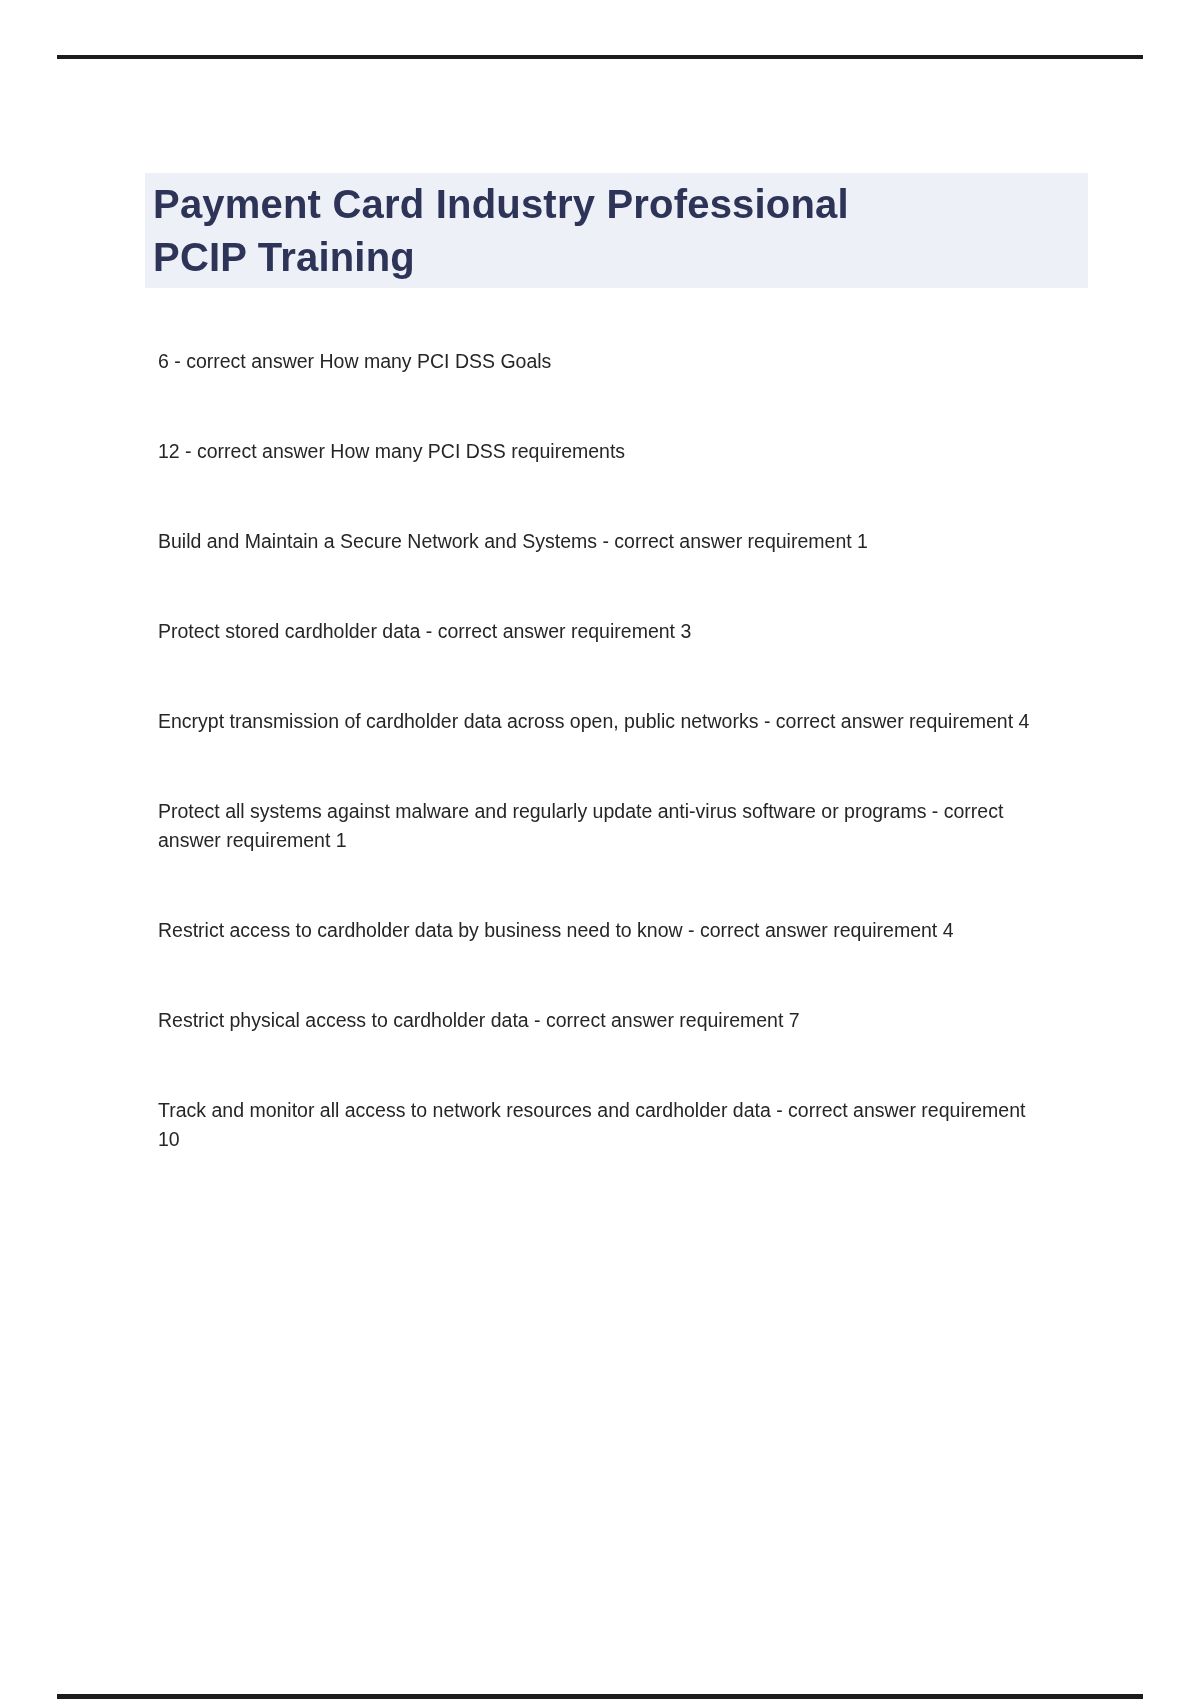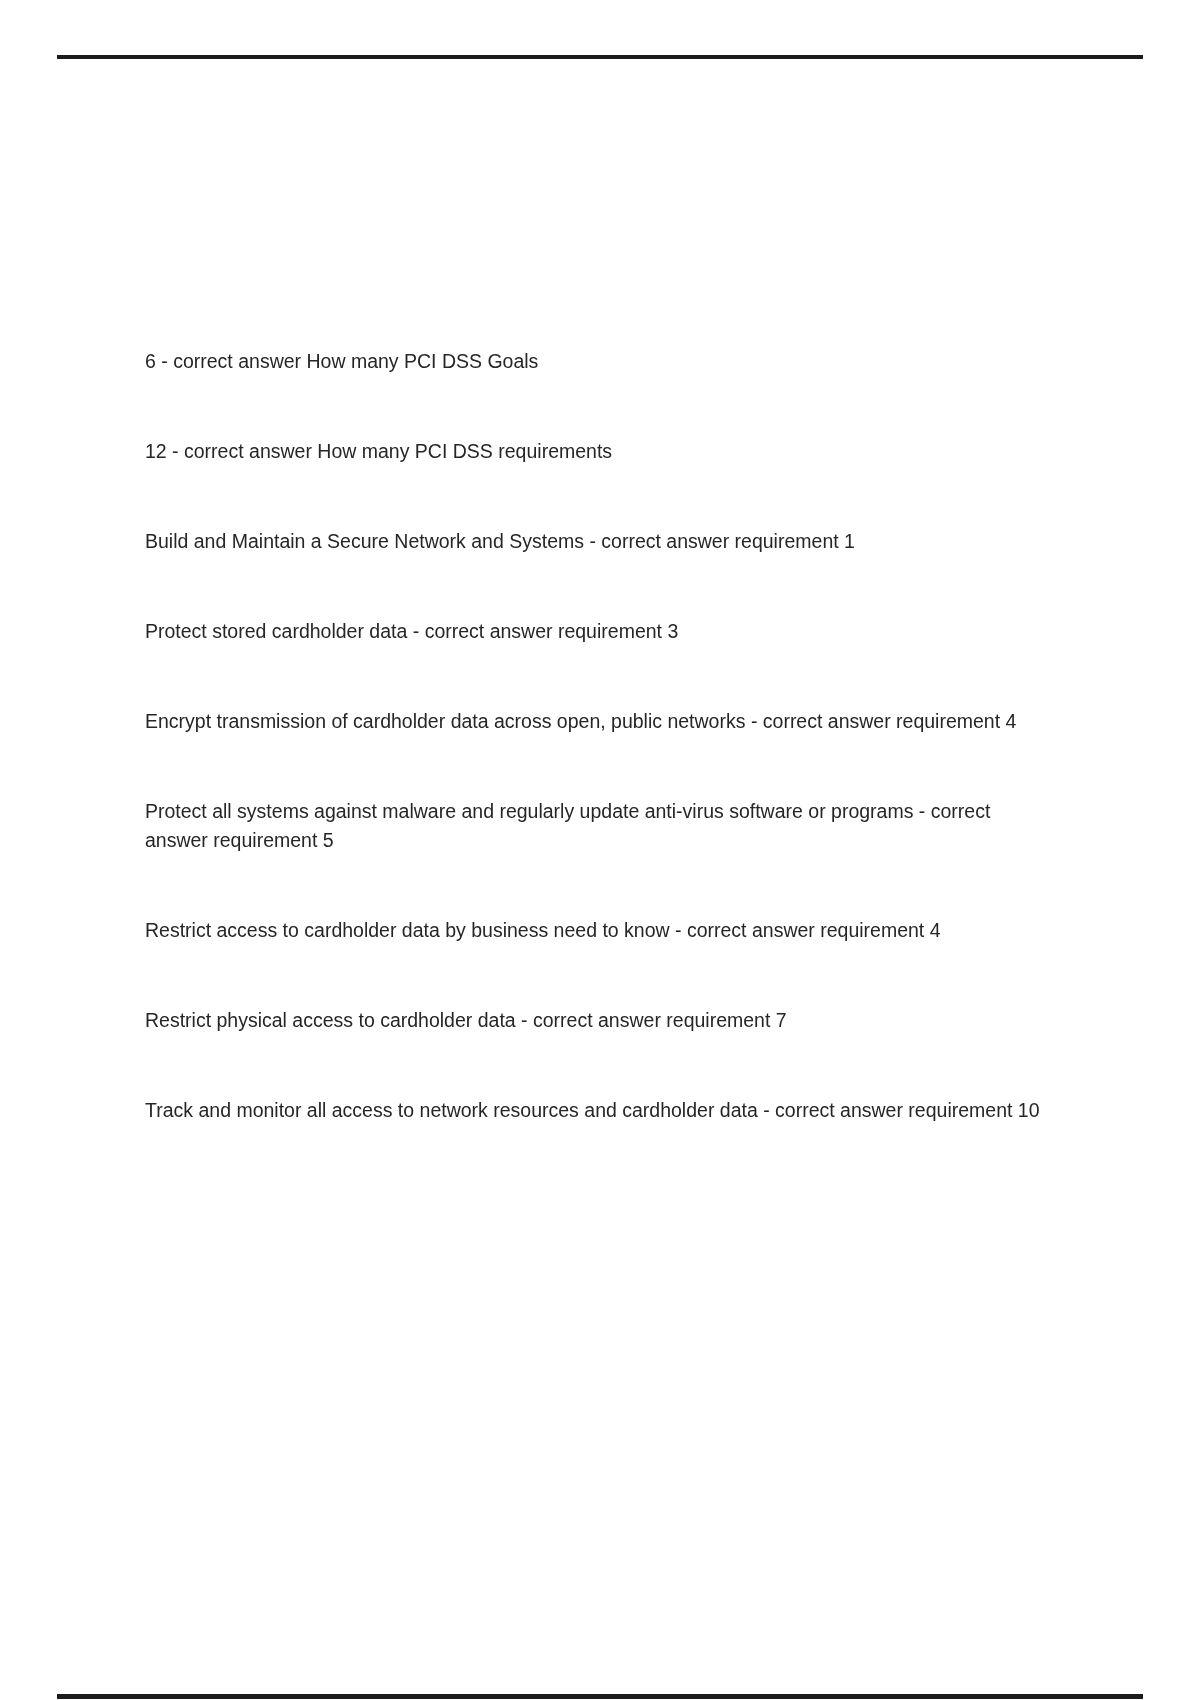--- a/index.html
+++ b/index.html
@@ -47,38 +47,42 @@
   .qa-list {
     position: absolute;
     left: 145px;
     top: 347px;
     width: 905px;
     color: #262626;
     font-size: 19.5px;
     line-height: 29px;
   }
   .qa-item {
-    margin: 0 0 61px 0;
+    margin: 0 0 61px 13px;
   }
 </style>
 </head>
 <body>
 
 <div class="page">
 
   <div class="rule rule-top"></div>
 
+  <h1 class="doc-title">
+    <span class="title-line">Payment Card Industry Professional</span>
+    <span class="title-line">PCIP Training</span>
+  </h1>
 
   <div class="qa-list">
     <p class="qa-item">6 - correct answer How many PCI DSS Goals</p>
     <p class="qa-item">12 - correct answer How many PCI DSS requirements</p>
     <p class="qa-item">Build and Maintain a Secure Network and Systems - correct answer requirement 1</p>
     <p class="qa-item">Protect stored cardholder data - correct answer requirement 3</p>
     <p class="qa-item">Encrypt transmission of cardholder data across open, public networks - correct answer requirement 4</p>
-    <p class="qa-item">Protect all systems against malware and regularly update anti-virus software or programs - correct answer requirement 5</p>
+    <p class="qa-item">Protect all systems against malware and regularly update anti-virus software or programs - correct answer requirement 1</p>
     <p class="qa-item">Restrict access to cardholder data by business need to know - correct answer requirement 4</p>
     <p class="qa-item">Restrict physical access to cardholder data - correct answer requirement 7</p>
     <p class="qa-item">Track and monitor all access to network resources and cardholder data - correct answer requirement 10</p>
   </div>
 
   <div class="rule rule-bottom"></div>
 
 </div>
 
 </body></html>

